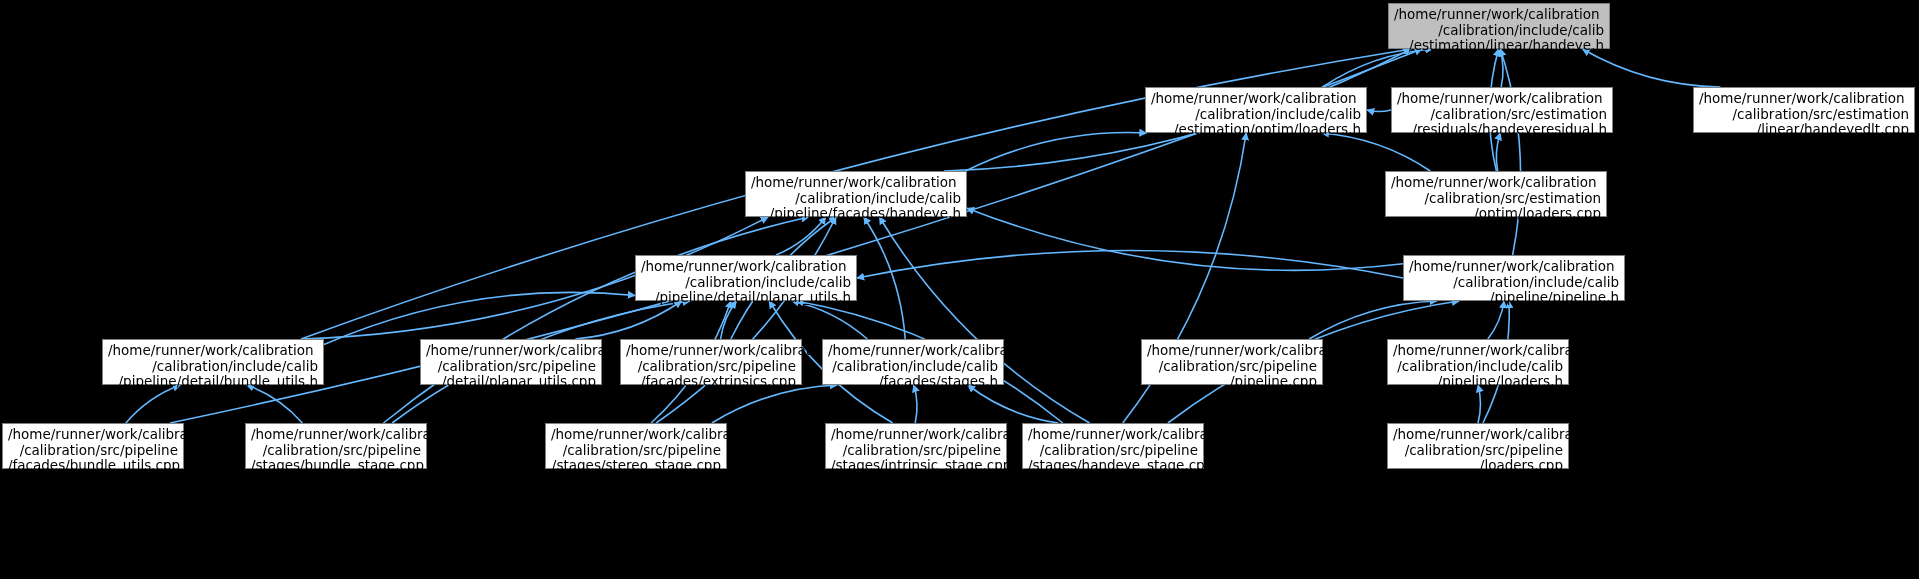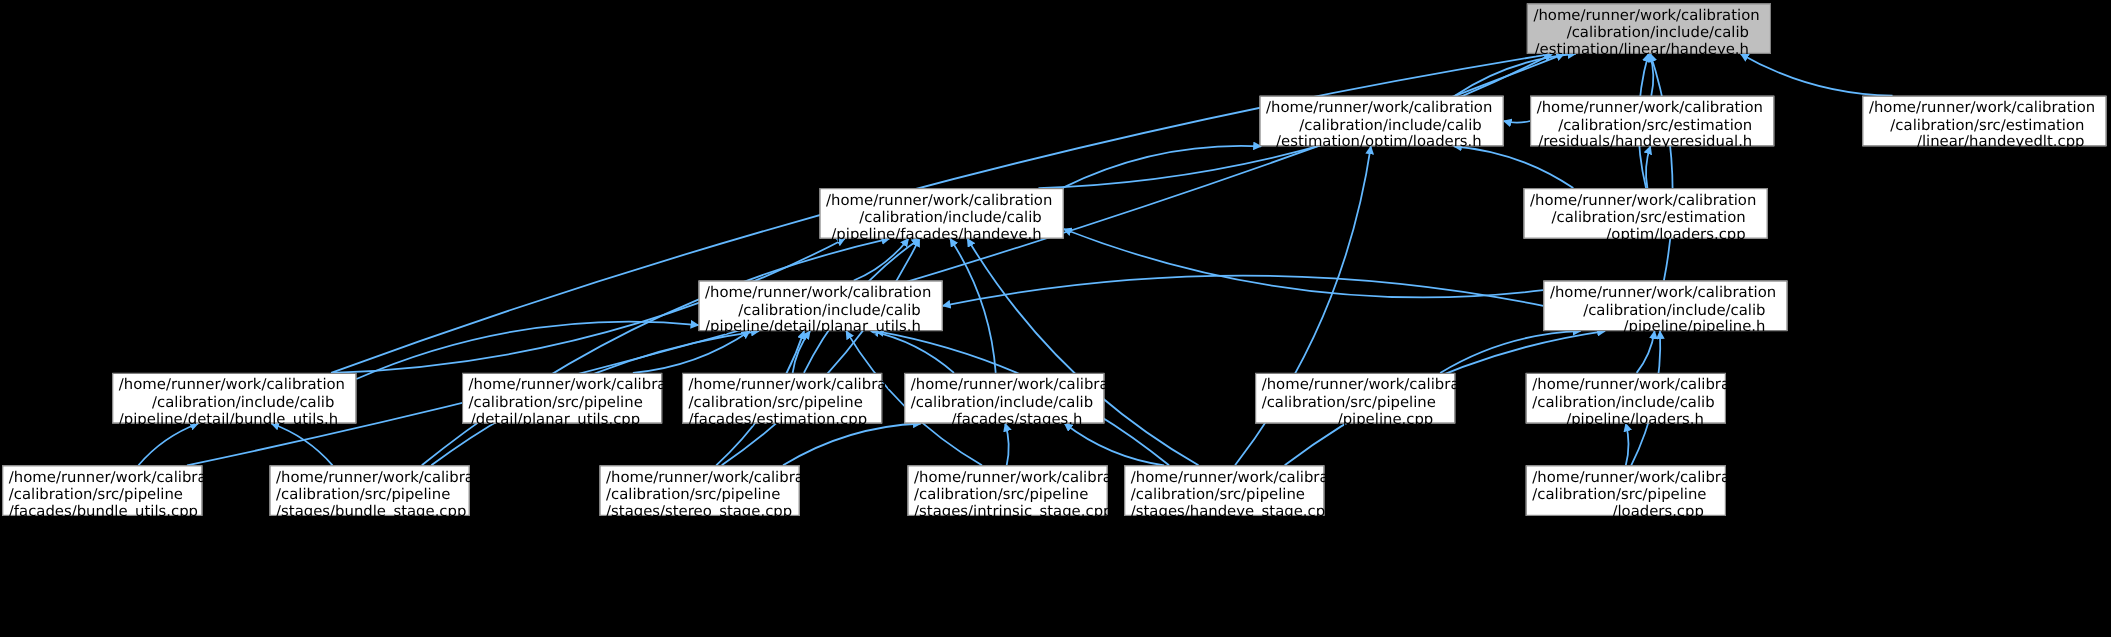--- a/index.html
+++ b/index.html
@@ -24,21 +24,21 @@
     pointer-events: none;
   }
   .node {
     position: absolute;
     box-sizing: border-box;
     border: 1px solid #808080;
     background: #ffffff;
     color: #000000;
     font-size: 13.5px;
     line-height: 15.5px;
-    padding: 3px 19px 3px 5px;
+    padding: 3px 5px 3px 5px;
     white-space: pre;
     text-align: center;
     z-index: 5;
   }
   .node.root {
     background: #bfbfbf;
     border: 1px solid #808080;
   }
   .node .l1 { display: block; text-align: left; }
   .node .l2 { display: block; text-align: right; }
@@ -101,21 +101,21 @@
       <div class="node root" style="left: 1388px; top: 3px; width: 222px; height: 46px;"><span class="l1">/home/runner/work/calibration</span><span class="l2">/calibration/include/calib</span><span class="l3">/estimation/linear/handeye.h</span></div>
       <div class="node" style="left: 1145px; top: 87px; width: 222px; height: 46px;"><span class="l1">/home/runner/work/calibration</span><span class="l2">/calibration/include/calib</span><span class="l3">/estimation/optim/loaders.h</span></div>
       <div class="node" style="left: 1391px; top: 87px; width: 222px; height: 46px;"><span class="l1">/home/runner/work/calibration</span><span class="l2">/calibration/src/estimation</span><span class="l3">/residuals/handeyeresidual.h</span></div>
       <div class="node" style="left: 1693px; top: 87px; width: 222px; height: 46px;"><span class="l1">/home/runner/work/calibration</span><span class="l2">/calibration/src/estimation</span><span class="l3">/linear/handeyedlt.cpp</span></div>
       <div class="node" style="left: 745px; top: 171px; width: 222px; height: 46px;"><span class="l1">/home/runner/work/calibration</span><span class="l2">/calibration/include/calib</span><span class="l3">/pipeline/facades/handeye.h</span></div>
       <div class="node" style="left: 1385px; top: 171px; width: 222px; height: 46px;"><span class="l1">/home/runner/work/calibration</span><span class="l2">/calibration/src/estimation</span><span class="l3">/optim/loaders.cpp</span></div>
       <div class="node" style="left: 635px; top: 255px; width: 222px; height: 46px;"><span class="l1">/home/runner/work/calibration</span><span class="l2">/calibration/include/calib</span><span class="l3">/pipeline/detail/planar_utils.h</span></div>
       <div class="node" style="left: 1403px; top: 255px; width: 222px; height: 46px;"><span class="l1">/home/runner/work/calibration</span><span class="l2">/calibration/include/calib</span><span class="l3">/pipeline/pipeline.h</span></div>
       <div class="node" style="left: 102px; top: 339px; width: 222px; height: 46px;"><span class="l1">/home/runner/work/calibration</span><span class="l2">/calibration/include/calib</span><span class="l3">/pipeline/detail/bundle_utils.h</span></div>
       <div class="node" style="left: 420px; top: 339px; width: 182px; height: 46px;"><span class="l1">/home/runner/work/calibration</span><span class="l2">/calibration/src/pipeline</span><span class="l3">/detail/planar_utils.cpp</span></div>
-      <div class="node" style="left: 620px; top: 339px; width: 182px; height: 46px;"><span class="l1">/home/runner/work/calibration</span><span class="l2">/calibration/src/pipeline</span><span class="l3">/facades/estimation.cpp</span></div>
+      <div class="node" style="left: 620px; top: 339px; width: 182px; height: 46px;"><span class="l1">/home/runner/work/calibration</span><span class="l2">/calibration/src/pipeline</span><span class="l3">/facades/extrinsics.cpp</span></div>
       <div class="node" style="left: 822px; top: 339px; width: 182px; height: 46px;"><span class="l1">/home/runner/work/calibration</span><span class="l2">/calibration/include/calib</span><span class="l3">/facades/stages.h</span></div>
       <div class="node" style="left: 1141px; top: 339px; width: 182px; height: 46px;"><span class="l1">/home/runner/work/calibration</span><span class="l2">/calibration/src/pipeline</span><span class="l3">/pipeline.cpp</span></div>
       <div class="node" style="left: 1387px; top: 339px; width: 182px; height: 46px;"><span class="l1">/home/runner/work/calibration</span><span class="l2">/calibration/include/calib</span><span class="l3">/pipeline/loaders.h</span></div>
       <div class="node" style="left: 2px; top: 423px; width: 182px; height: 46px;"><span class="l1">/home/runner/work/calibration</span><span class="l2">/calibration/src/pipeline</span><span class="l3">/facades/bundle_utils.cpp</span></div>
       <div class="node" style="left: 245px; top: 423px; width: 182px; height: 46px;"><span class="l1">/home/runner/work/calibration</span><span class="l2">/calibration/src/pipeline</span><span class="l3">/stages/bundle_stage.cpp</span></div>
       <div class="node" style="left: 545px; top: 423px; width: 182px; height: 46px;"><span class="l1">/home/runner/work/calibration</span><span class="l2">/calibration/src/pipeline</span><span class="l3">/stages/stereo_stage.cpp</span></div>
       <div class="node" style="left: 825px; top: 423px; width: 182px; height: 46px;"><span class="l1">/home/runner/work/calibration</span><span class="l2">/calibration/src/pipeline</span><span class="l3">/stages/intrinsic_stage.cpp</span></div>
       <div class="node" style="left: 1022px; top: 423px; width: 182px; height: 46px;"><span class="l1">/home/runner/work/calibration</span><span class="l2">/calibration/src/pipeline</span><span class="l3">/stages/handeye_stage.cpp</span></div>
       <div class="node" style="left: 1387px; top: 423px; width: 182px; height: 46px;"><span class="l1">/home/runner/work/calibration</span><span class="l2">/calibration/src/pipeline</span><span class="l3">/loaders.cpp</span></div>
     </div>

